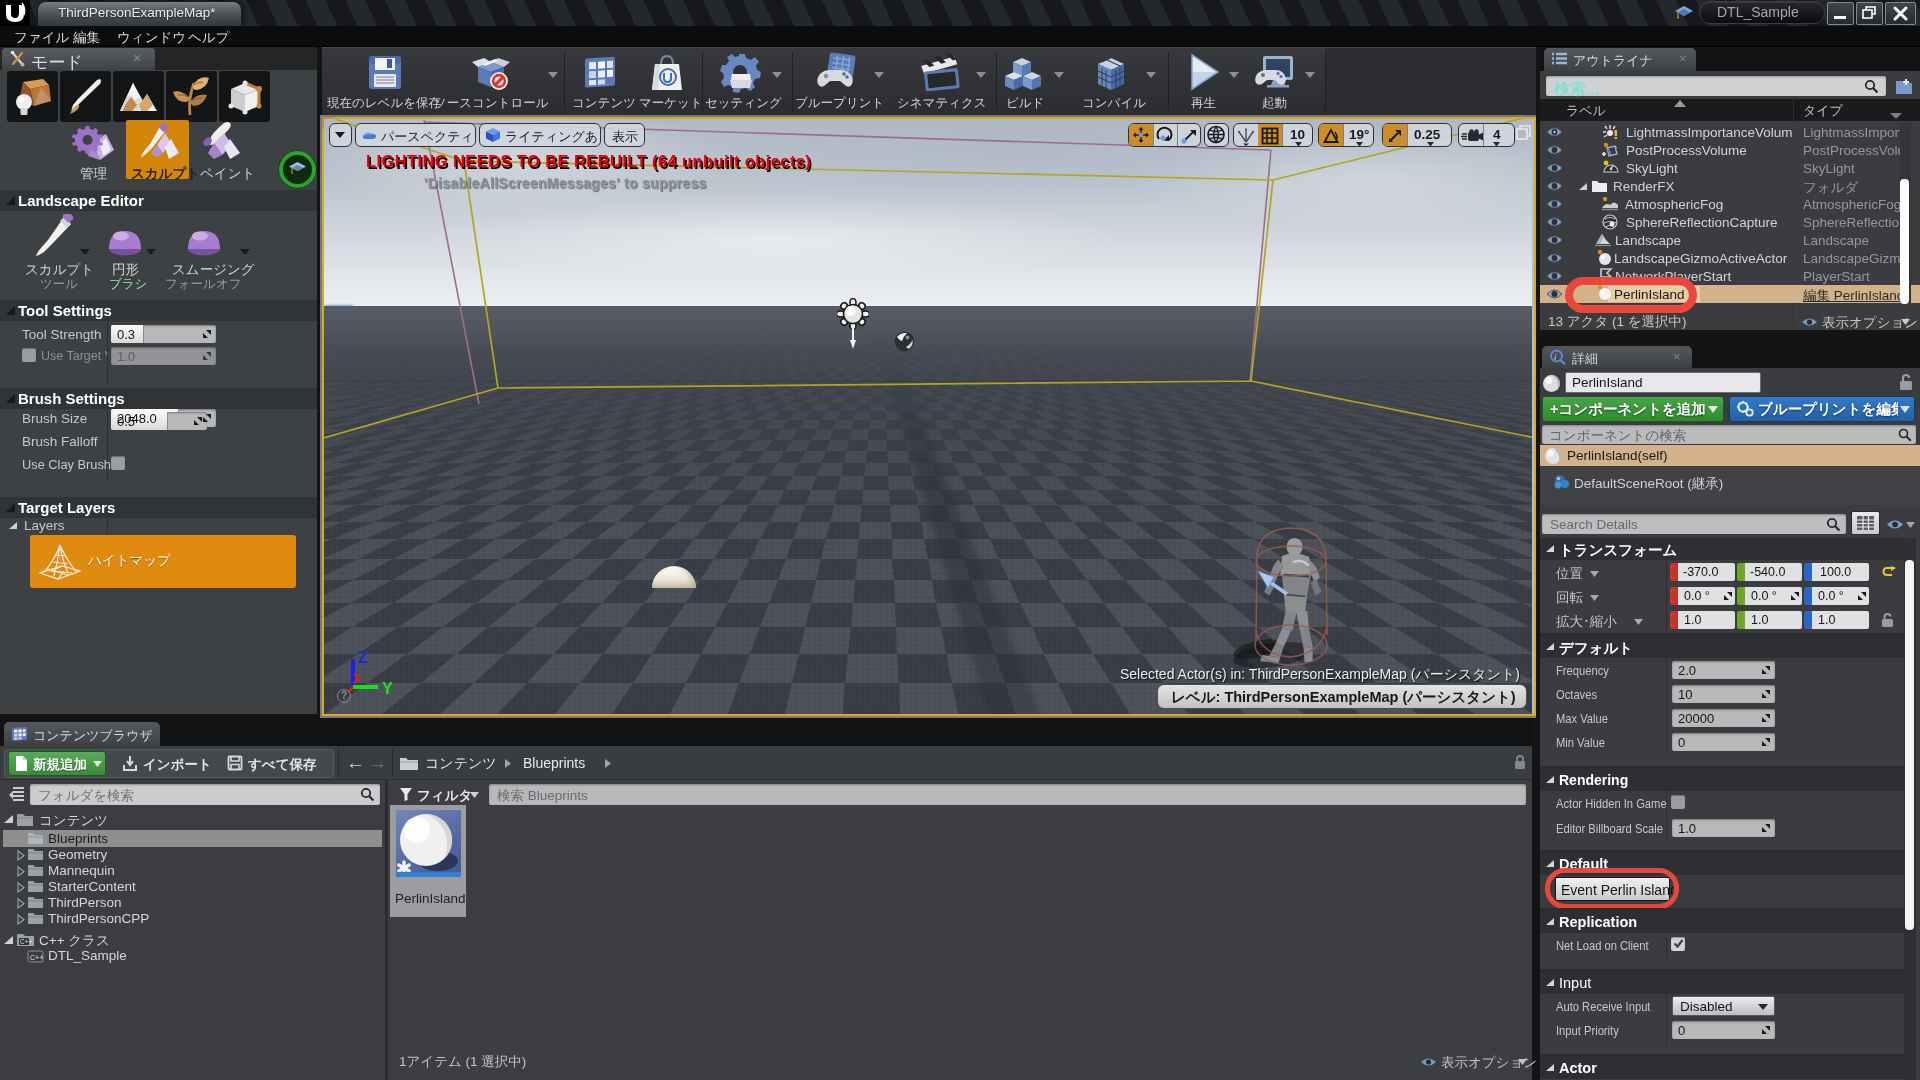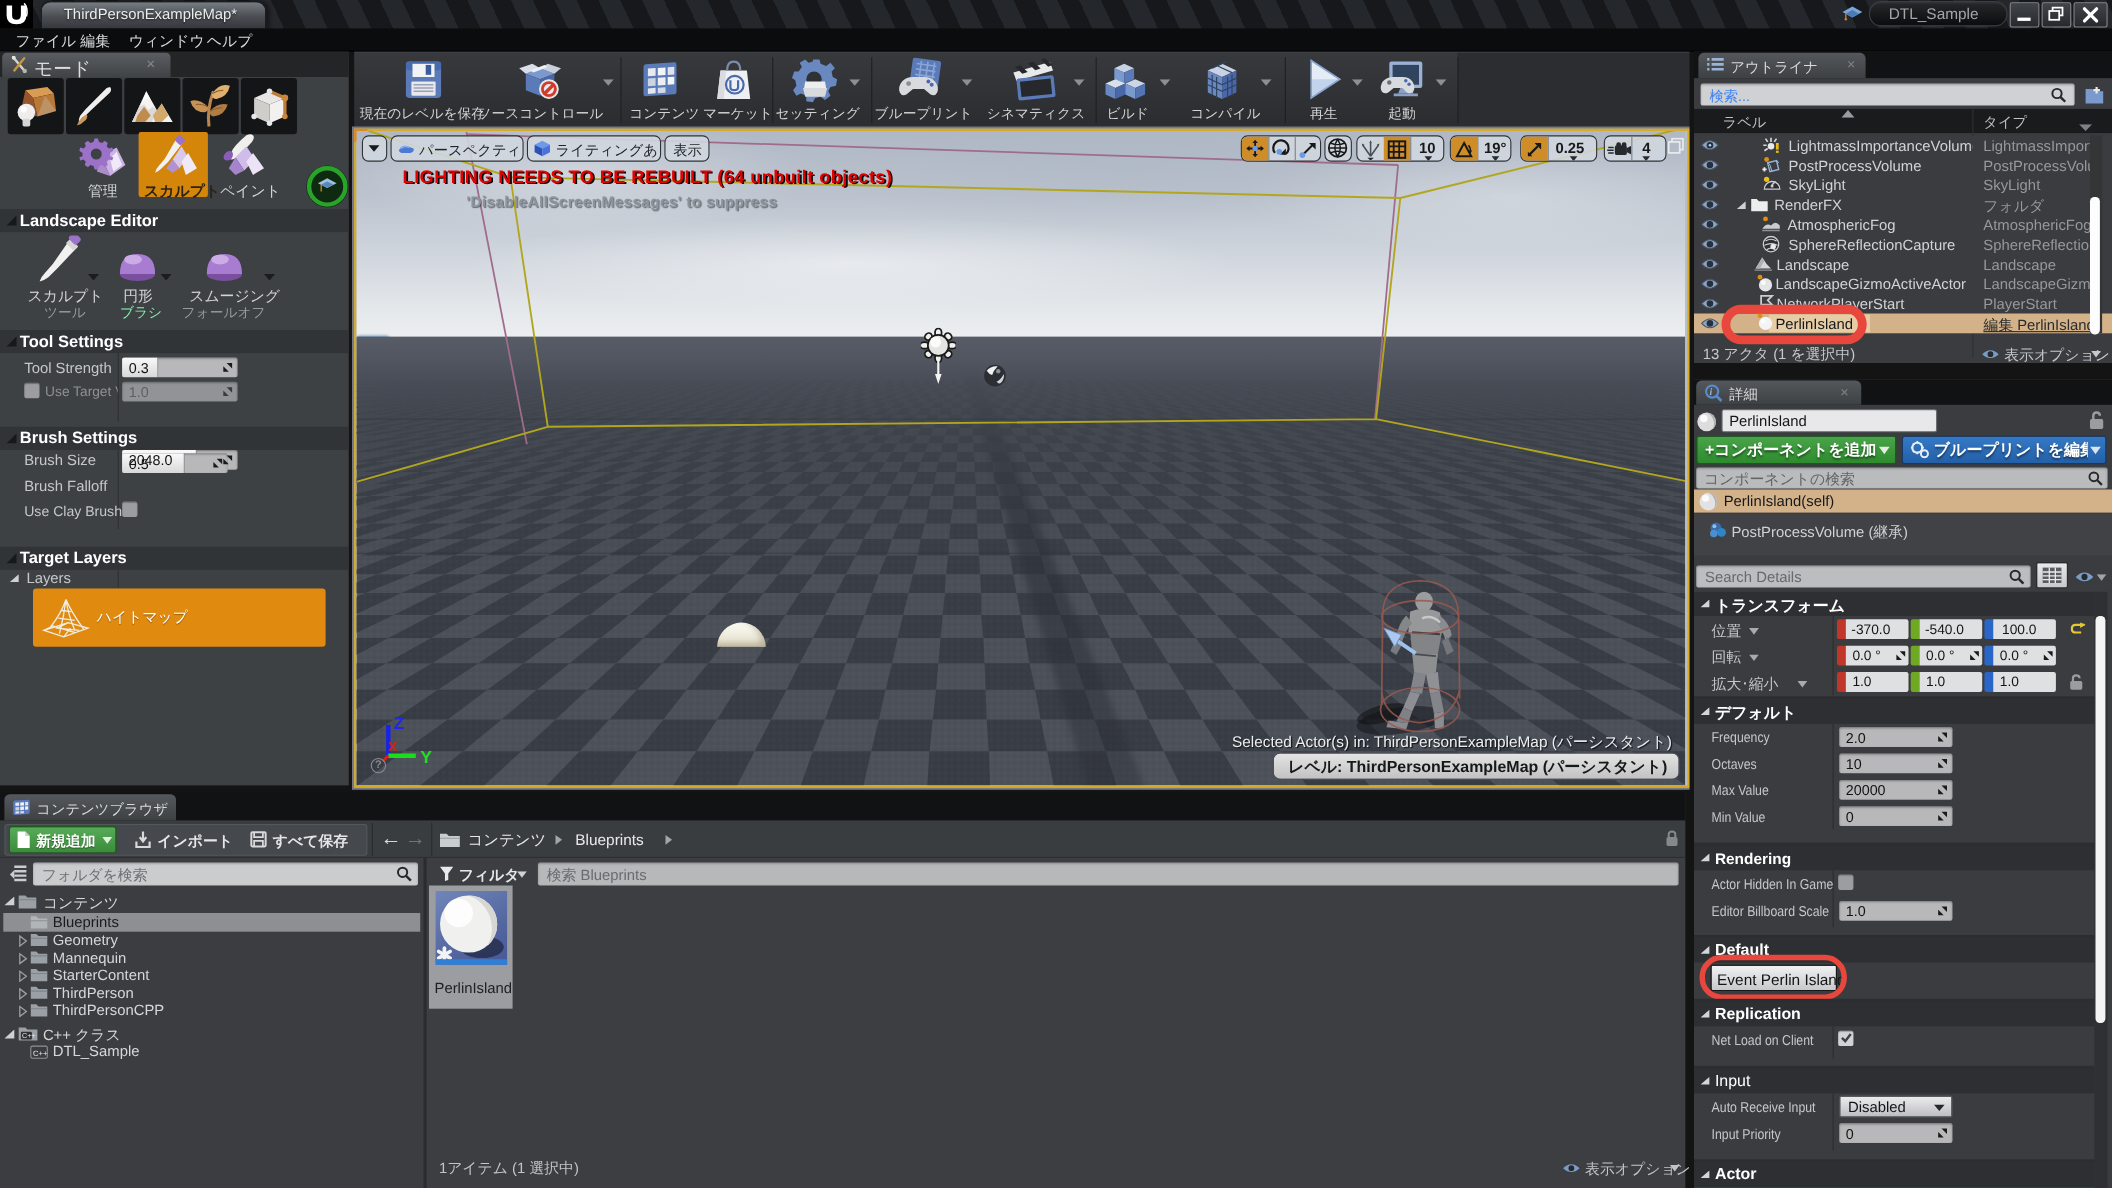--- a/index.html
+++ b/index.html
@@ -2053,21 +2053,21 @@
 <div class="ab" style="left:1540px;top:47px;width:380px;height:283px;background:#3a3c3f"></div>
 <div class="ab" style="left:1540px;top:47px;width:380px;height:24px;background:#111214"></div>
 <div class="ab" style="left:1544px;top:48px;width:152px;height:23px;background:linear-gradient(#54575b,#3e4144);border-radius:5px 5px 0 0"></div>
 <svg class="ab" style="left:1551px;top:52px" width="17" height="15" viewBox="0 0 17 15">
     <path d="M5 2 H16 M5 6.5 H16 M5 11 H16" stroke="#9ab4d8" stroke-width="2.4"></path>
     <path d="M1 2 H3 M1 6.5 H3 M1 11 H3" stroke="#9ab4d8" stroke-width="2.4"></path>
   </svg>
 <div class="ab" style="left:1573px;top:52px;font-size:13px;color:#d8d9db">アウトライナ</div>
 <div class="ab" style="left:1679px;top:51px;font-size:13px;color:#808386">×</div>
 <div class="ab" style="left:1546px;top:76px;width:340px;height:20px;background:#cfd1d3;border-radius:2px;box-shadow:inset 0 1px 2px rgba(0,0,0,.3)"></div>
-<div class="ab" style="left:1554px;top:79px;font-size:13px;color:#3b82f6">検索...</div>
+<div class="ab" style="left:1554px;top:79px;font-size:16px;color:#5eead4">検索...</div>
 <svg class="ab" style="left:1864px;top:79px" width="15" height="15" viewBox="0 0 15 15">
     <circle cx="6" cy="6" r="4.2" fill="none" stroke="#26282b" stroke-width="1.8"></circle>
     <path d="M9.2 9.2 L13.5 13.5" stroke="#26282b" stroke-width="2.2"></path>
   </svg>
 <svg class="ab" style="left:1893px;top:78px" width="22" height="17" viewBox="0 0 22 17">
     <path d="M3 3 L9 3 L11 5 L19 5 L19 16 L3 16 Z" fill="#7a9ace"></path>
     <path d="M13 1 L13 7 M10 4 L16 4" stroke="#e8e9eb" stroke-width="2"></path>
   </svg>
 <div class="ab" style="left:1540px;top:99px;width:380px;height:22px;background:#1a1b1d"></div>
 <div class="ab" style="left:1566px;top:102px;font-size:13px;color:#bfc1c3">ラベル</div>
@@ -2273,21 +2273,21 @@
     <path d="M9 1 A8 8 0 0 1 17 9 A8 8 0 0 1 14.2 15 A10.4 10.4 0 0 0 9 1 Z" fill="#b2b2b4"></path>
   </svg>
 <div class="ab" style="left:1567px;top:448px;font-size:13.5px;color:#17181a">PerlinIsland(self)</div>
 <div class="ab" style="left:1540px;top:467px;width:380px;height:38px;background:#404245"></div>
 <svg class="ab" style="left:1553px;top:474px" width="17" height="16" viewBox="0 0 17 16">
     <circle cx="7" cy="6" r="5" fill="#3a6aa8"></circle>
     <circle cx="12" cy="10" r="4" fill="#2e86c8"></circle>
     <circle cx="5" cy="11" r="3.4" fill="#4a90d0"></circle>
     <circle cx="5.5" cy="4.5" r="1.8" fill="#8ec0e8"></circle>
   </svg>
-<div class="ab" style="left:1574px;top:475px;font-size:13.5px;color:#cfd1d3">PostProcessVolume (継承)</div>
+<div class="ab" style="left:1574px;top:475px;font-size:13.5px;color:#cfd1d3">DefaultSceneRoot (継承)</div>
 
 <div class="ab" style="left:1542px;top:514px;width:304px;height:20px;background:#bbbdbf;border-radius:2px;box-shadow:inset 0 1px 2px rgba(0,0,0,.3)"></div>
 <div class="ab" style="left:1550px;top:517px;font-size:13.5px;color:#67696c">Search Details</div>
 <svg class="ab" style="left:1826px;top:517px" width="15" height="15" viewBox="0 0 15 15">
     <circle cx="6" cy="6" r="4.2" fill="none" stroke="#26282b" stroke-width="1.8"></circle>
     <path d="M9.2 9.2 L13.5 13.5" stroke="#26282b" stroke-width="2.2"></path>
   </svg>
 <div class="ab" style="left:1851px;top:511px;width:29px;height:24px;background:linear-gradient(#e8e9eb,#c8c9cb);border:1px solid #2a2c2e;border-radius:2px"></div>
 <svg class="ab" style="left:1856px;top:515px" width="19" height="16" viewBox="0 0 19 16">
     <rect x="1" y="1" width="17" height="14" fill="#5a5d60"></rect>

